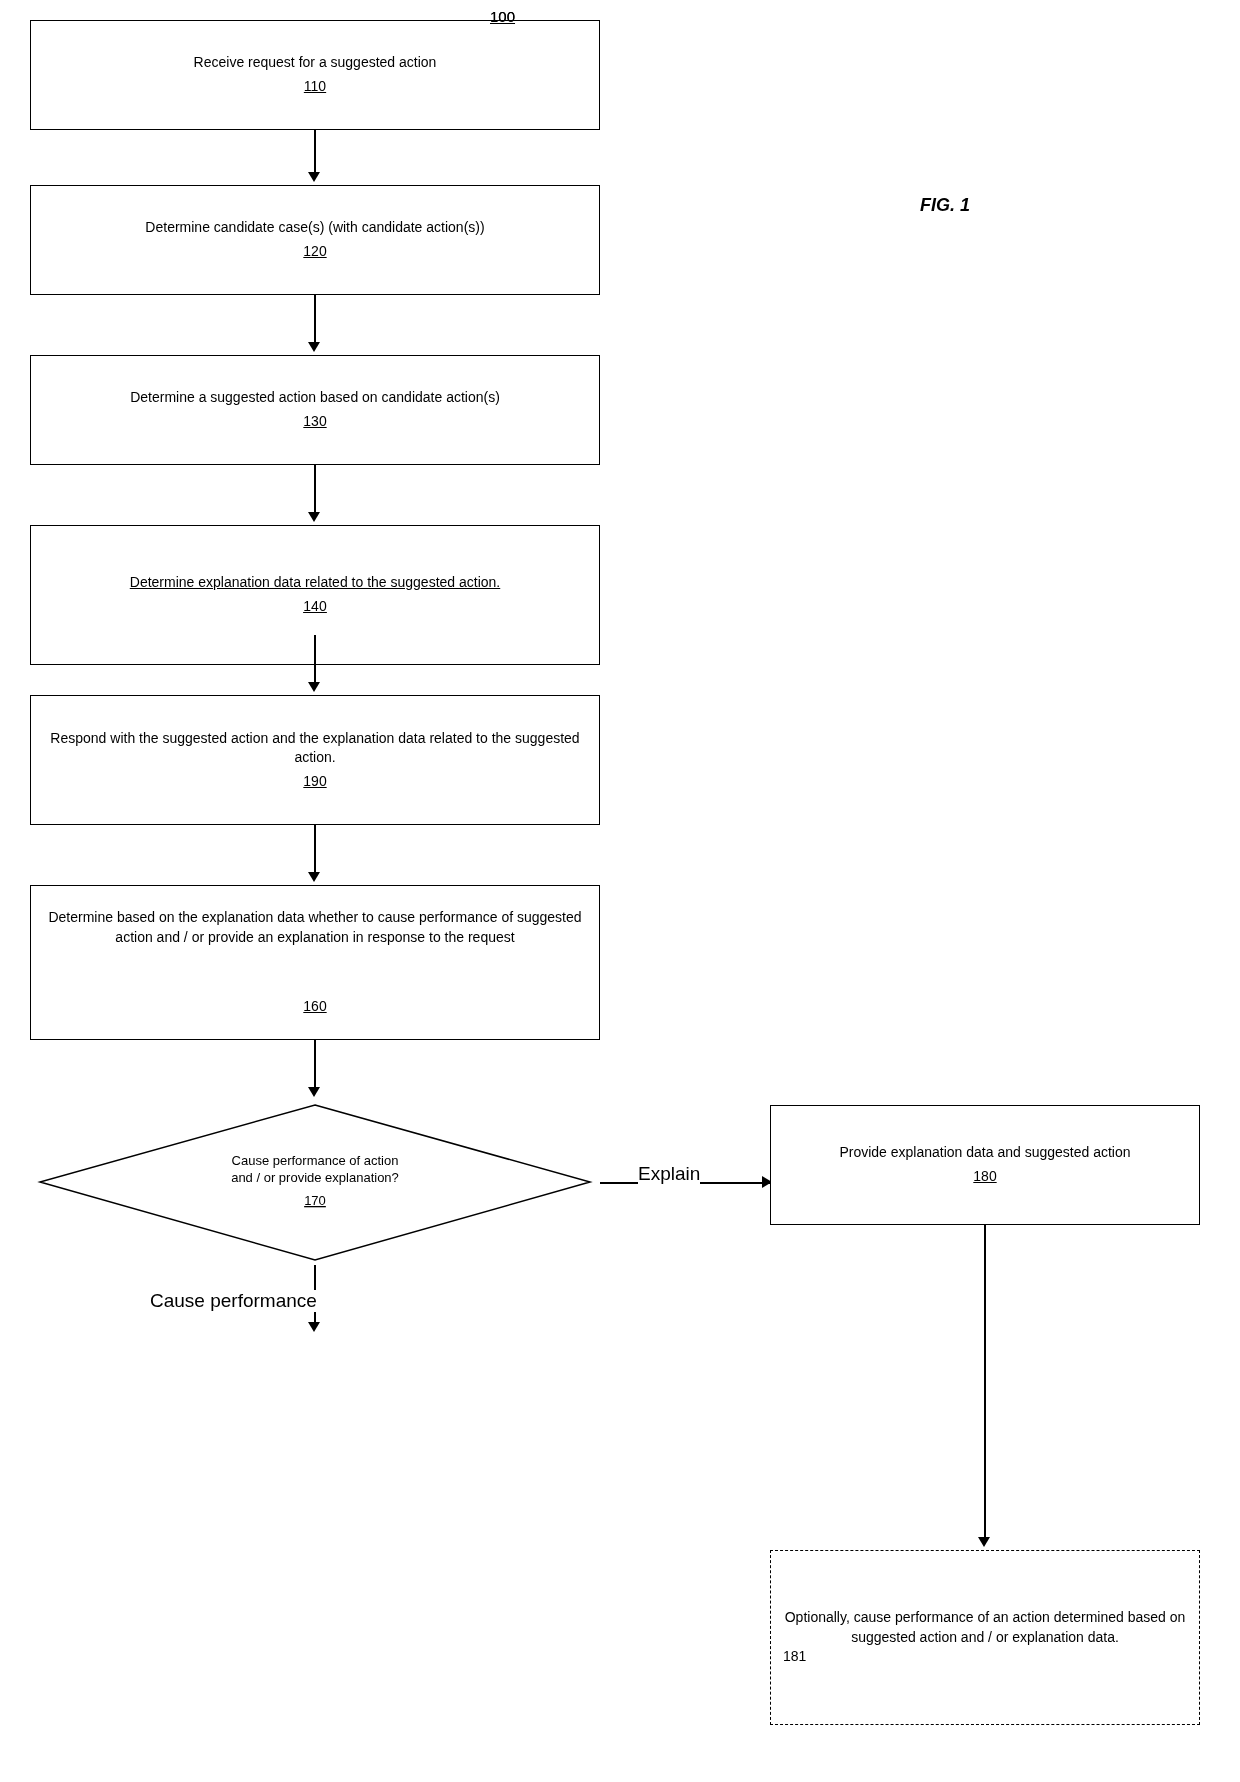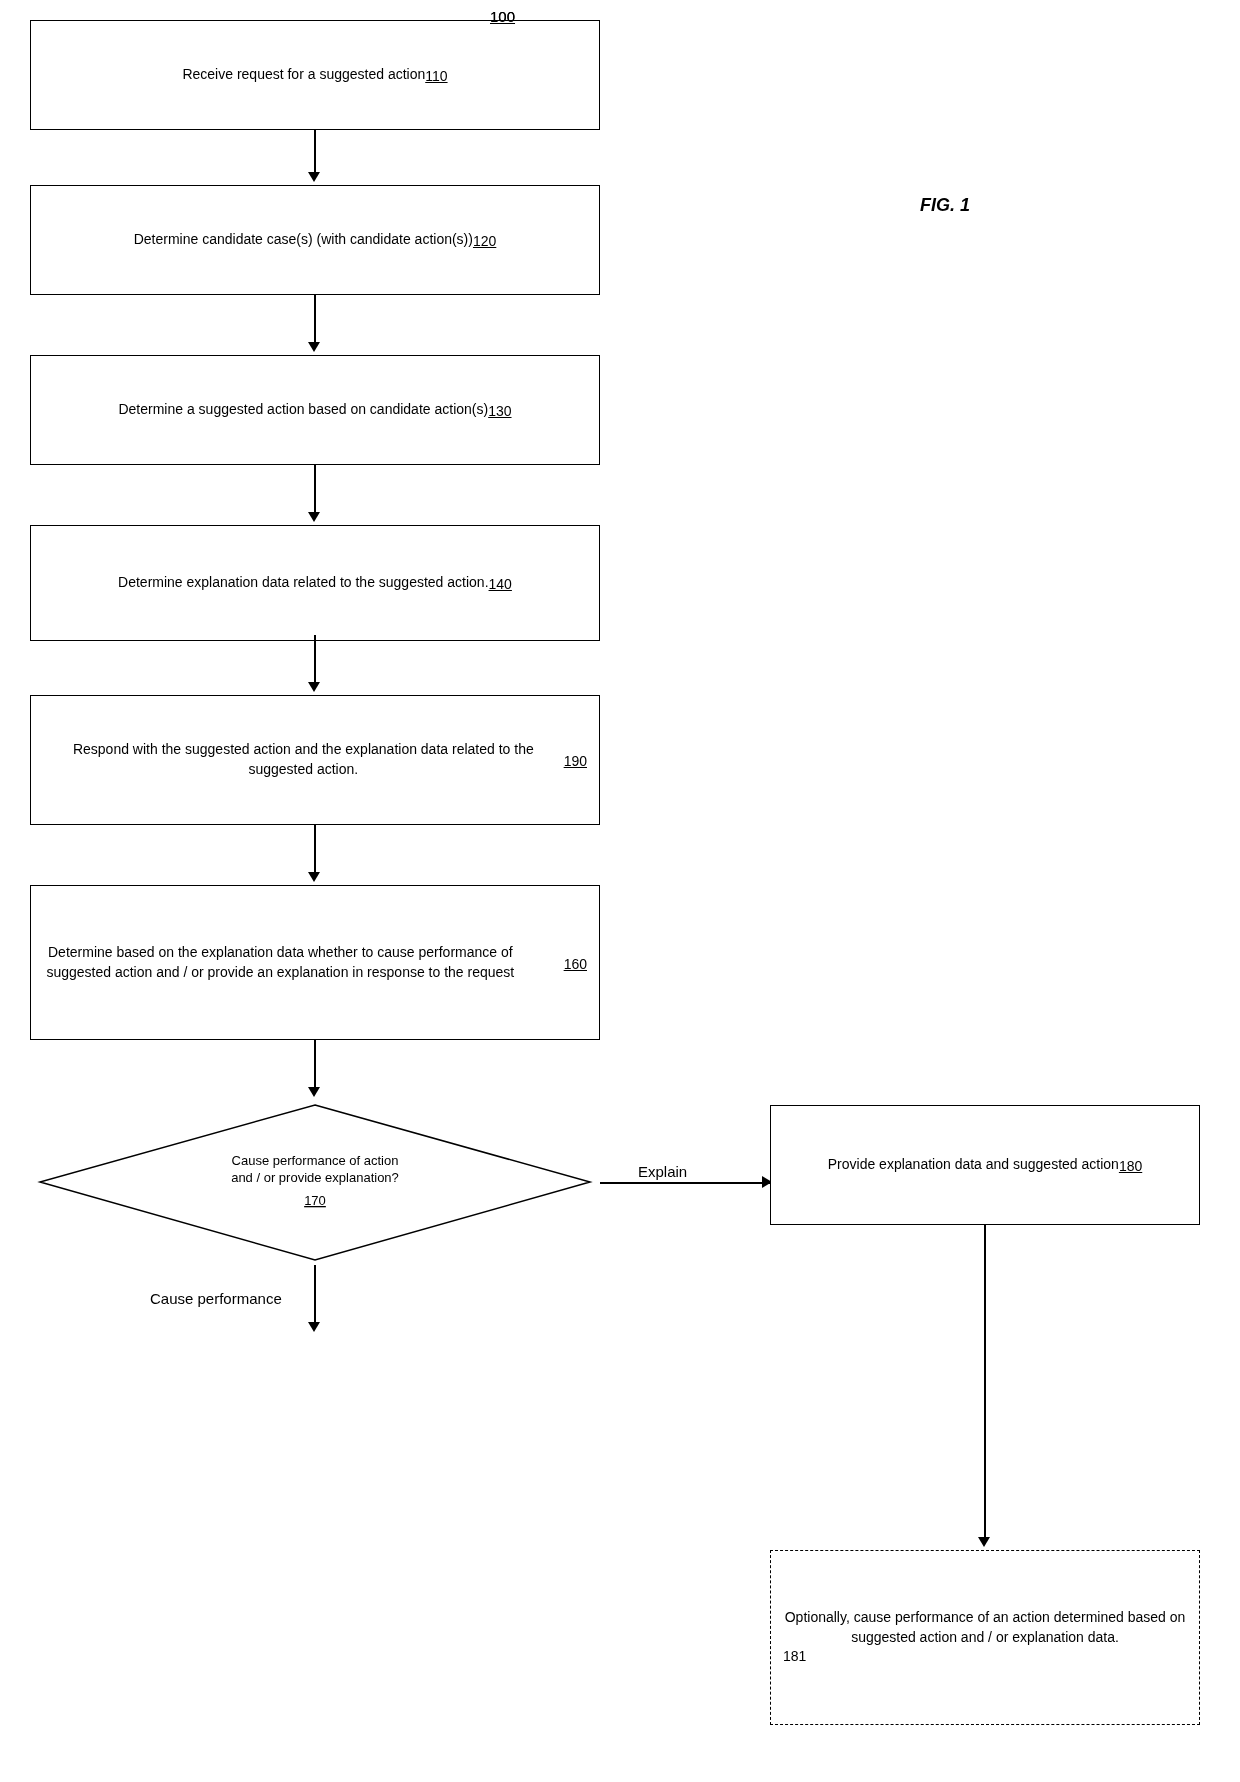--- a/index.html
+++ b/index.html
@@ -19,20 +19,21 @@
       height: 1782px;
     }
 
     
     .flow-box {
       position: absolute;
       border: 1.5px solid #000;
       background: #fff;
       text-align: center;
       display: flex;
+      flex-direction: column;
       align-items: center;
       justify-content: center;
       padding: 0 12px;
       line-height: 1.4;
     }
 
     .flow-box .step-num {
       text-decoration: underline;
       margin-top: 4px;
       font-size: 14px;
@@ -66,21 +67,21 @@
       position: absolute;
       width: 0;
       height: 0;
       border-top: 6px solid transparent;
       border-bottom: 6px solid transparent;
       border-left: 10px solid #000;
     }
 
     .label-text {
       position: absolute;
-      font-size: 15px;
+      font-size: 19px;
       background: #fff;
     }
 
     .fig-label {
       position: absolute;
       font-size: 18px;
       font-weight: bold;
       font-style: italic;
     }
 
@@ -130,21 +131,21 @@
   <div class="arrowhead-down" style="left:308px; top:342px;"></div>
 
   <div class="flow-box" style="left:30px; top:355px; width:570px; height:110px;">
     <span>Determine a suggested action based on candidate action(s)</span>
     <span class="step-num">130</span>
   </div>
 
   <div class="arrow arrow-v" style="left:314px; top:465px; height:50px;"></div>
   <div class="arrowhead-down" style="left:308px; top:512px;"></div>
 
-  <div class="flow-box" style="left:30px; top:525px; width:570px; height:116px;">
+  <div class="flow-box" style="left:30px; top:525px; width:570px; height:140px;text-decoration:underline;">
     <span>Determine explanation data related to the suggested action.</span>
     <span class="step-num">140</span>
   </div>
 
   <div class="arrow arrow-v" style="left:314px; top:635px; height:50px;"></div>
   <div class="arrowhead-down" style="left:308px; top:682px;"></div>
 
   <div class="flow-box" style="left:30px; top:695px; width:570px; height:130px;">
     <span>Respond with the suggested action and the explanation data related to the suggested action.</span>
     <span class="step-num">190</span>

